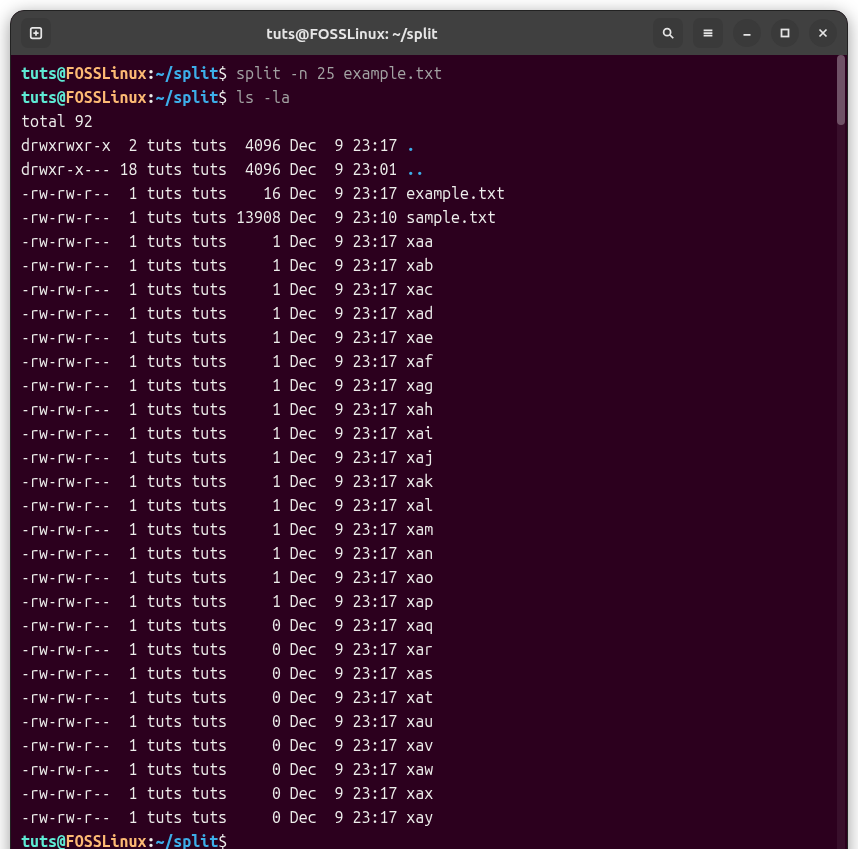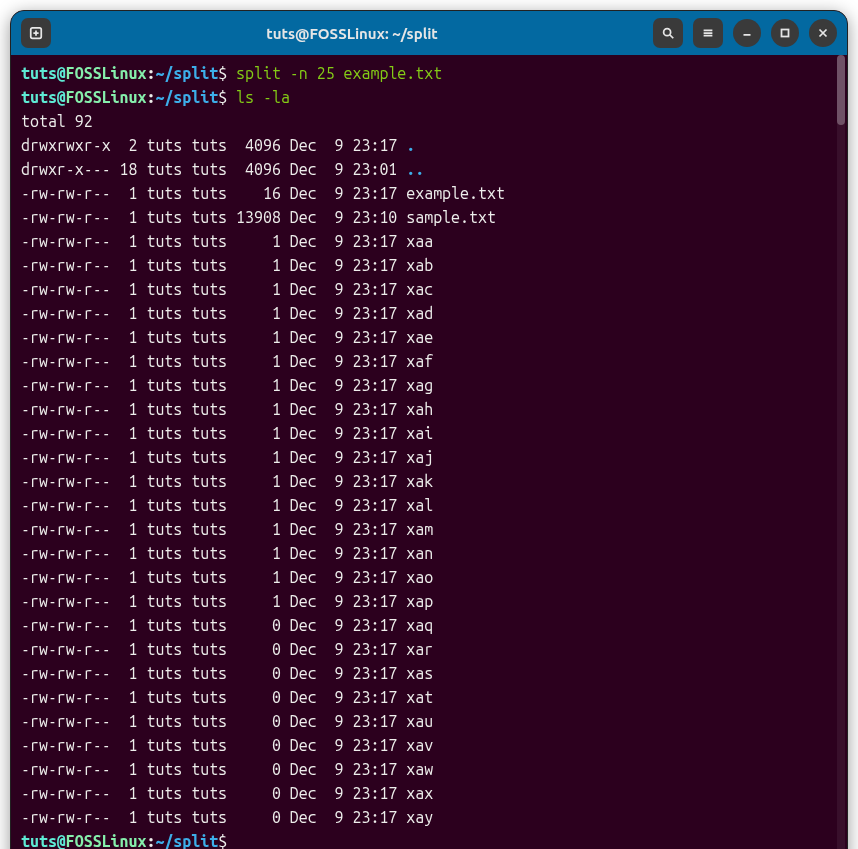--- a/index.html
+++ b/index.html
@@ -14,21 +14,21 @@
   .window {
     width: 838px;
     background: #2c001e;
     border-radius: 14px;
     overflow: hidden;
     box-shadow: 0 4px 18px rgba(0,0,0,0.4);
     border: 1px solid #222;
   }
   .titlebar {
     height: 44px;
-    background: #0369a1;
+    background: #404040;
     display: flex;
     align-items: center;
     padding: 0 10px;
     gap: 8px;
     color: #e6e6e6;
   }
   .tb-left, .tb-right { display: flex; gap: 10px; align-items: center; }
   .tb-center { flex: 1; text-align: center; font-weight: bold; font-size: 15px; font-family: Ubuntu, sans-serif; }
   .tb-btn {
     width: 28px; height: 28px;
@@ -59,25 +59,25 @@
   }
   .scrollbar-thumb {
     position: absolute;
     top: 0;
     width: 8px;
     height: 70px;
     background: rgba(255,255,255,0.28);
     border-radius: 4px;
   }
   .user { color: #5eead4; font-weight: bold; }
-  .host { color: #86efac; font-weight: bold; }
+  .host { color: #fdba74; font-weight: bold; }
   .colon { color: #eeeeec; font-weight: bold; }
   .path { color: #3daee9; font-weight: bold; }
   .dollar { color: #eeeeec; }
-  .cmd { color: #84cc16; }
+  .cmd { color: #a3a3a3; }
   .dir { color: #3daee9; font-weight: bold; }
   .line { display: block; }
 </style>
 </head>
 <body>
 
 <div class="window">
   <div class="titlebar">
     <div class="tb-left">
       <div class="tb-btn square">

